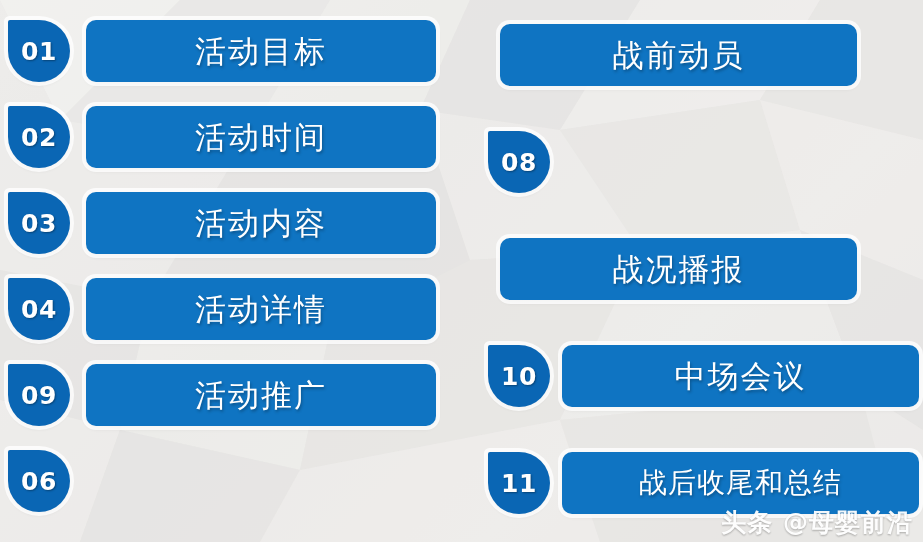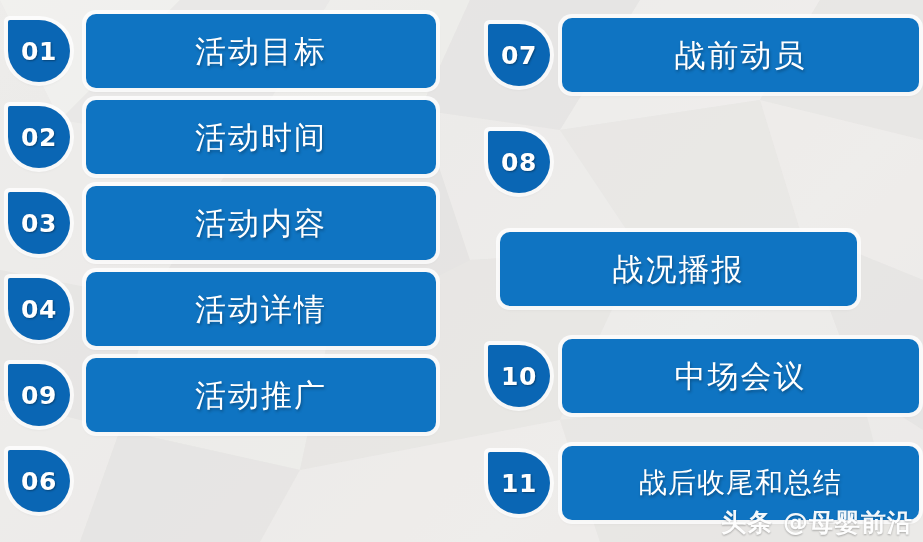--- a/index.html
+++ b/index.html
@@ -48,21 +48,21 @@
     font-weight:bold;
     letter-spacing:.5px;
     line-height:1;
     text-shadow:1px 1px 2px rgba(0,0,0,.35);
     font-family:"DejaVu Sans","Liberation Sans",sans-serif;
   }
 
   .bar{
     position:relative;
     flex:1 1 auto;
-    height:74px;
+    height:62px;
     background:#0f74c2;
     border-radius:10px;
     box-shadow:0 0 0 4px rgba(255,255,255,.80), 0 2px 5px rgba(0,0,0,.14);
     display:flex; align-items:center; justify-content:center;
     z-index:2;
   }
   .bar-label{
     color:#ffffff;
     font-size:31px;
     font-weight:500;
@@ -180,23 +180,20 @@
       <div class="badge">
         <span class="badge-num">06</span>
       </div>
     </div>
 
   </div>
 
   <div class="column" id="col-right">
 
     <div class="row" style="top:24px">
-      <div class="badge">
-        <span class="badge-num">07</span>
-      </div>
       <div class="bar">
         <span class="bar-label">战前动员</span>
       </div>
     </div>
 
     <div class="row" style="top:131px">
       <div class="badge">
         <span class="badge-num">08</span>
       </div>
     </div>

